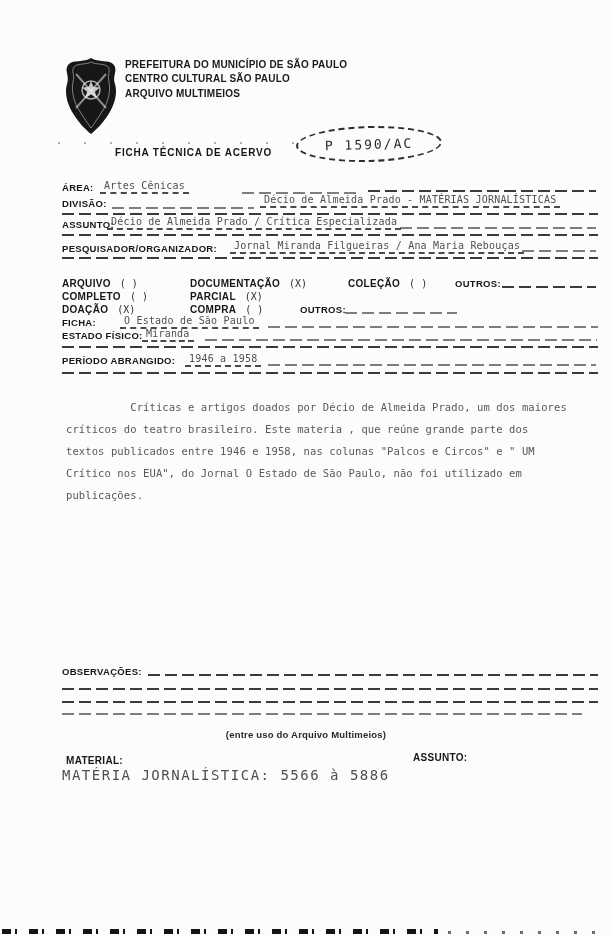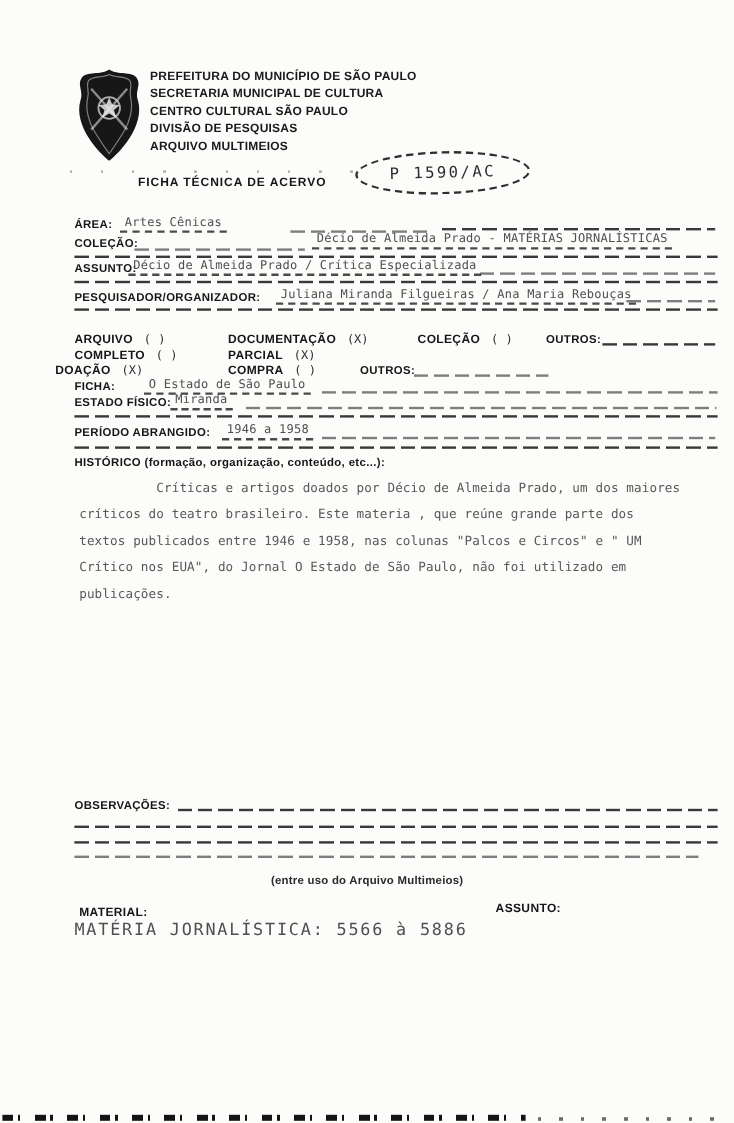--- a/index.html
+++ b/index.html
@@ -56,47 +56,45 @@
       <path d="M29 2 C22 7 10 3 6 9 C2 15 8 20 5 28 C2 38 6 50 12 59 C18 68 24 74 29 78 C34 74 40 68 46 59 C52 50 56 38 53 28 C50 20 56 15 52 9 C48 3 36 7 29 2 Z" fill="#171717"></path>
       <path d="M29 6 C24 9 15 7 12 11 C9 15 13 19 11 26 C9 35 12 46 17 54 C22 62 26 68 29 72 C32 68 36 62 41 54 C46 46 49 35 47 26 C45 19 49 15 46 11 C43 7 34 9 29 6 Z" fill="none" stroke="#e9e9e9" stroke-width="1" opacity="0.5"></path>
       <circle cx="29" cy="34" r="9" fill="none" stroke="#ededed" stroke-width="1.5" opacity="0.7"></circle>
       <path d="M14 18 L44 52 M44 18 L14 52" stroke="#e9e9e9" stroke-width="2" opacity="0.55"></path>
       <path d="M29 25 l2.5 6 6.5.5 -5 4.2 1.6 6.3 -5.6-3.4 -5.6 3.4 1.6-6.3 -5-4.2 6.5-.5 z" fill="#f2f2f2" opacity="0.8"></path>
     </svg>
   </div>
 
   <div class="org">
     <div>PREFEITURA DO MUNICÍPIO DE SÃO PAULO</div>
-    <div>SECRETARIA MUNICIPAL DE CULTURA</div>
     <div>CENTRO CULTURAL SÃO PAULO</div>
-    <div>DIVISÃO DE PESQUISAS</div>
     <div>ARQUIVO MULTIMEIOS</div>
   </div>
 
   <div class="dots-artifact"></div>
   <div class="form-title">FICHA TÉCNICA DE ACERVO</div>
   <div class="stamp">P 1590/AC</div>
 
   <span class="lbl" style="left:62px;top:182px">ÁREA:</span>
   <span class="val" style="left:100px;top:180px">Artes Cênicas</span>
   <div class="dl faint" style="left:242px;top:192px;width:118px"></div>
   <div class="dl" style="left:368px;top:190px;width:228px"></div>
 
-  <span class="lbl" style="left:62px;top:198px">COLEÇÃO:</span>
+  <span class="lbl" style="left:62px;top:198px">DIVISÃO:</span>
   <div class="dl faint" style="left:112px;top:207px;width:142px"></div>
   <span class="val" style="left:260px;top:194px">Décio de Almeida Prado - MATÉRIAS JORNALÍSTICAS</span>
   <div class="dl" style="left:62px;top:213px;width:536px"></div>
 
   <span class="lbl" style="left:62px;top:219px">ASSUNTO:</span>
   <span class="val" style="left:107px;top:216px">Décio de Almeida Prado / Crítica Especializada</span>
   <div class="dl faint" style="left:400px;top:227px;width:196px"></div>
   <div class="dl" style="left:62px;top:234px;width:536px"></div>
 
   <span class="lbl" style="left:62px;top:243px">PESQUISADOR/ORGANIZADOR:</span>
-  <span class="val" style="left:230px;top:240px">Juliana Miranda Filgueiras / Ana Maria Rebouças</span>
+  <span class="val" style="left:230px;top:240px">Jornal Miranda Filgueiras / Ana Maria Rebouças</span>
   <div class="dl faint" style="left:522px;top:250px;width:74px"></div>
   <div class="dl" style="left:62px;top:257px;width:536px"></div>
 
   <div class="group" style="left:62px;top:278px">
     <span class="glbl">ARQUIVO</span>
     <span class="mark">( )</span>
   </div>
   <div class="group" style="left:190px;top:278px">
     <span class="glbl">DOCUMENTAÇÃO</span>
     <span class="mark">(X)</span>
@@ -110,21 +108,21 @@
 
   <div class="group" style="left:62px;top:291px">
     <span class="glbl">COMPLETO</span>
     <span class="mark">( )</span>
   </div>
   <div class="group" style="left:190px;top:291px">
     <span class="glbl">PARCIAL</span>
     <span class="mark">(X)</span>
   </div>
 
-  <div class="group" style="left:46px;top:304px">
+  <div class="group" style="left:62px;top:304px">
     <span class="glbl">DOAÇÃO</span>
     <span class="mark">(X)</span>
   </div>
   <div class="group" style="left:190px;top:304px">
     <span class="glbl">COMPRA</span>
     <span class="mark">( )</span>
   </div>
   <span class="lbl" style="left:300px;top:304px">OUTROS:</span>
   <div class="dl faint" style="left:345px;top:312px;width:112px"></div>
 
@@ -135,21 +133,20 @@
   <span class="lbl" style="left:62px;top:330px">ESTADO FÍSICO:</span>
   <span class="val" style="left:142px;top:328px">Miranda</span>
   <div class="dl faint" style="left:205px;top:339px;width:392px"></div>
   <div class="dl" style="left:62px;top:346px;width:536px"></div>
 
   <span class="lbl" style="left:62px;top:355px">PERÍODO ABRANGIDO:</span>
   <span class="val" style="left:185px;top:353px">1946 a 1958</span>
   <div class="dl faint" style="left:268px;top:364px;width:328px"></div>
   <div class="dl" style="left:62px;top:372px;width:536px"></div>
 
-  <span class="lbl" style="left:62px;top:380px">HISTÓRICO (formação, organização, conteúdo, etc...):</span>
   <div class="hist-text">          Críticas e artigos doados por Décio de Almeida Prado, um dos maiores
 críticos do teatro brasileiro. Este materia , que reúne grande parte dos
 textos publicados entre 1946 e 1958, nas colunas "Palcos e Circos" e " UM
 Crítico nos EUA", do Jornal O Estado de São Paulo, não foi utilizado em
 publicações.</div>
 
   <span class="lbl" style="left:62px;top:666px">OBSERVAÇÕES:</span>
   <div class="dl" style="left:148px;top:674px;width:450px"></div>
   <div class="dl" style="left:62px;top:688px;width:536px"></div>
   <div class="dl" style="left:62px;top:701px;width:536px"></div>

